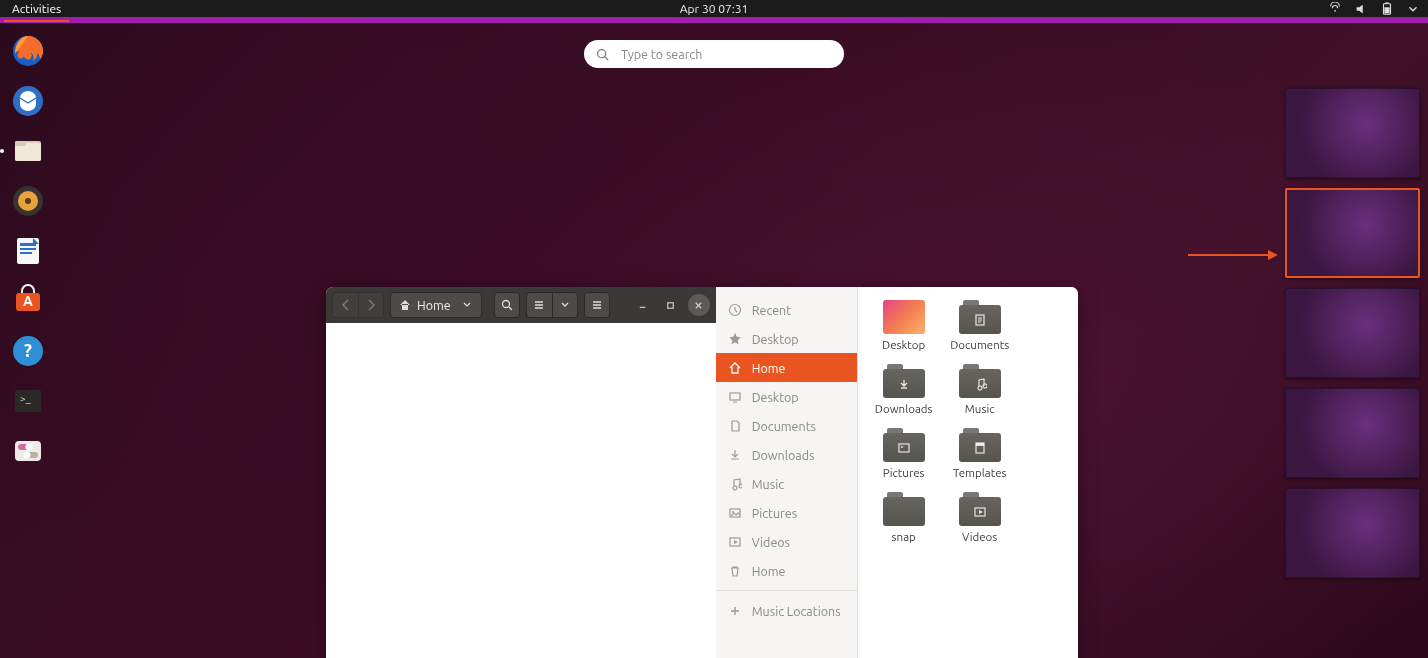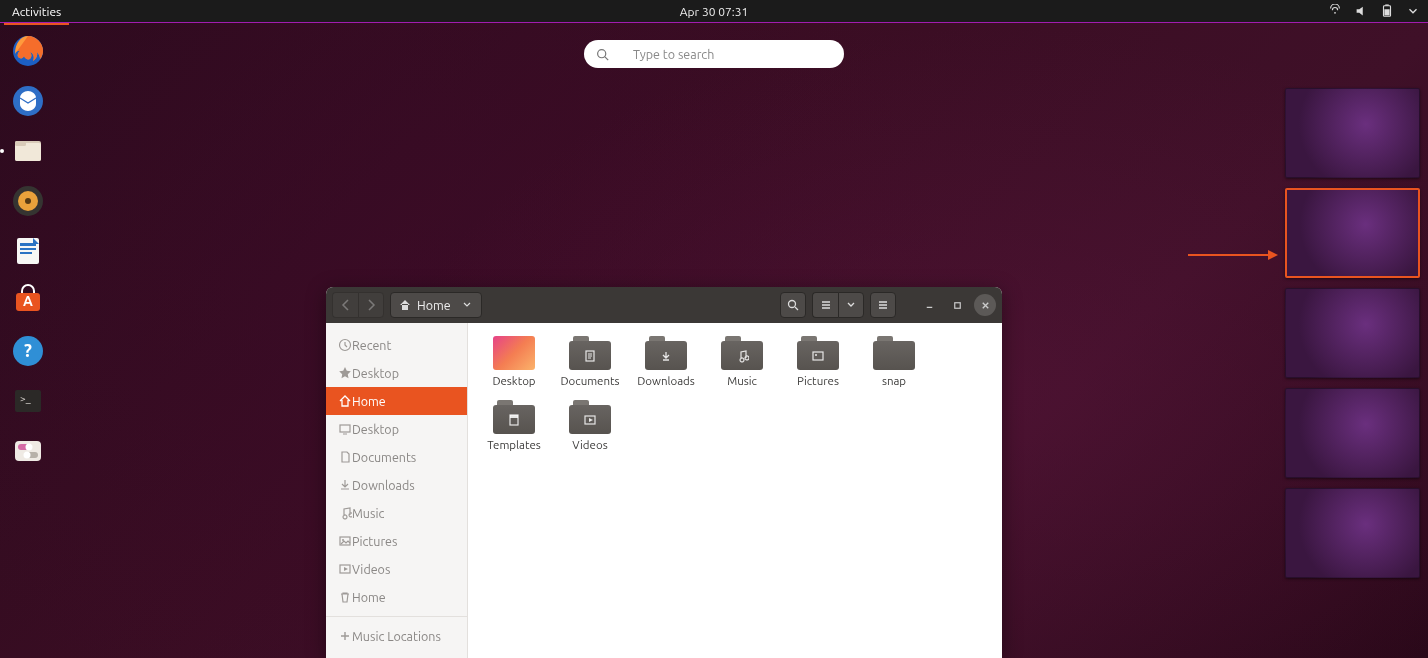--- a/index.html
+++ b/index.html
@@ -8,66 +8,66 @@
 
 .desktop-bg {
   position:absolute; left:0; top:0; right:0; bottom:0;
   background:
     radial-gradient(ellipse 60% 80% at 70% 60%, rgba(90,20,60,.45), transparent 70%),
     radial-gradient(circle at 30% 45%, rgba(60,10,40,.6), transparent 50%),
     linear-gradient(135deg,#2b0a1d 0%, #3a0d23 40%, #3f1028 70%, #2a0819 100%);
 }
 
 
-.panel { position:absolute; top:0; left:0; right:0; height:23px; background:#1b1b1b; border-bottom:1px solid #a21caf; color:#ddd; display:flex; align-items:center; padding:0 8px; font-size:12px; z-index:50; }
+.panel { position:absolute; top:0; left:0; right:0; height:23px; background:#1b1b1b; border-bottom:6px solid #a21caf; color:#ddd; display:flex; align-items:center; padding:0 8px; font-size:12px; z-index:50; }
 .panel .activities { color:#fff; padding:2px 4px; position:relative; }
 .panel .activities::after { content:""; position:absolute; left:-4px; right:-4px; bottom:-5px; height:2px; background:#e95420; }
 .panel .clock { position:absolute; left:50%; transform:translateX(-50%); color:#eee; }
 .panel .tray { margin-left:auto; display:flex; gap:12px; align-items:center; }
 .panel .tray svg { width:14px; height:14px; fill:#ddd; }
 
 
-.search-pill { position:absolute; top:40px; left:50%; transform:translateX(-50%); width:260px; height:28px; background:#fff; border-radius:14px; display:flex; align-items:center; padding:0 12px; gap:24px; z-index:30; }
+.search-pill { position:absolute; top:40px; left:50%; transform:translateX(-50%); width:260px; height:28px; background:#fff; border-radius:14px; display:flex; align-items:center; padding:0 12px; gap:12px; z-index:30; }
 .search-pill svg { width:13px; height:13px; stroke:#777; fill:none; stroke-width:1.5; }
 .search-pill input { border:none; outline:none; font-size:12.5px; color:#333; flex:1; background:transparent; }
 .search-pill input::placeholder { color:#888; }
 
 
 .dock { position:absolute; left:0; top:23px; bottom:0; width:55px; display:flex; flex-direction:column; align-items:center; padding-top:10px; gap:14px; z-index:40; }
 .dock-item { width:36px; height:36px; border-radius:8px; display:flex; align-items:center; justify-content:center; cursor:pointer; position:relative; }
 .dock-item.running::before { content:""; position:absolute; left:-10px; top:50%; transform:translateY(-50%); width:4px; height:4px; background:#fff; border-radius:50%; }
 
 
 .ws-switcher { position:absolute; right:8px; top:88px; width:135px; display:flex; flex-direction:column; gap:10px; z-index:35; }
 .ws-thumb { height:90px; border-radius:2px; background:radial-gradient(circle at 60% 40%, #6a2f7e, #3a1640 70%); border:1px solid rgba(0,0,0,.3); cursor:pointer; box-shadow:0 1px 3px rgba(0,0,0,.5); }
 .ws-thumb.active { border:2px solid #e95420; }
 
 
 .arrow-anno { position:absolute; right:150px; top:247px; z-index:36; }
 .arrow-anno svg { width:90px; height:16px; }
 
 
-.naut { position:absolute; left:326px; top:287px; width:676px; height:371px; background:#fff; border-radius:7px 7px 0 0; box-shadow:0 4px 20px rgba(0,0,0,.4); overflow:hidden; z-index:25; display:flex; flex-direction:column; }
+.naut { position:absolute; left:326px; top:287px; width:752px; height:371px; background:#fff; border-radius:7px 7px 0 0; box-shadow:0 4px 20px rgba(0,0,0,.4); overflow:hidden; z-index:25; display:flex; flex-direction:row; }
 .naut-header { height:36px; background:#3b3836; display:flex; align-items:center; padding:0 6px; gap:6px; }
 .hbtn { height:26px; min-width:26px; background:#4d4a48; border:1px solid #2b2927; border-radius:4px; display:flex; align-items:center; justify-content:center; cursor:pointer; }
 .hbtn.disabled { opacity:.4; cursor:default; }
 .hbtn svg { width:12px; height:12px; fill:#ddd; }
 .hgroup { display:flex; }
 .hgroup .hbtn:first-child { border-radius:4px 0 0 4px; border-right:none; }
 .hgroup .hbtn:last-child { border-radius:0 4px 4px 0; }
 .path-bar { display:flex; align-items:center; height:26px; background:#4d4a48; border:1px solid #2b2927; border-radius:4px; padding:0 8px; gap:6px; color:#eee; font-size:12.5px; }
 .path-bar svg { width:12px; height:12px; fill:#ddd; }
 .naut-spacer { flex:1; }
 .wbtn { width:22px; height:22px; border-radius:50%; display:flex; align-items:center; justify-content:center; cursor:pointer; }
 .wbtn svg { width:11px; height:11px; fill:#ccc; stroke:#ccc; }
 .wbtn.close { background:#5c5957; }
 
 .naut-body { flex:1; display:flex; min-height:0; }
 .naut-side { width:142px; background:#f6f5f4; border-right:1px solid #e3e0dd; padding:8px 0; font-size:12.5px; color:#888; display:flex; flex-direction:column; }
-.side-item { height:29px; display:flex; align-items:center; padding:0 12px; cursor:pointer; color:#8a8785; }
+.side-item { height:29px; display:flex; align-items:center; gap:10px; padding:0 12px; cursor:pointer; color:#8a8785; }
 .side-item.active { background:#e95420; color:#fff; }
 .side-item.active svg { fill:#fff; stroke:#fff; }
 .side-item svg { width:14px; height:14px; fill:#9e9a97; }
 .side-sep { height:1px; background:#e3e0dd; margin:5px 0; }
 
 .naut-main { flex:1; background:#fff; padding:10px 8px; display:flex; flex-wrap:wrap; align-content:flex-start; gap:2px 0; }
 .folder-cell { width:76px; display:flex; flex-direction:column; align-items:center; gap:4px; padding:3px 0 8px; cursor:pointer; }
 .folder-cell .ficon { width:42px; height:34px; position:relative; }
 .folder-cell .ficon .tab { position:absolute; top:0; left:4px; width:16px; height:6px; border-radius:2px 2px 0 0; }
 .folder-cell .ficon .body { position:absolute; top:5px; left:0; right:0; bottom:0; border-radius:3px; display:flex; align-items:center; justify-content:center; }
@@ -387,39 +387,39 @@
                 <rect x="2" y="3" width="10" height="8" fill="none" stroke="rgba(255,255,255,.85)" stroke-width="1.2"></rect>
                 <circle cx="5" cy="6" r="1" fill="rgba(255,255,255,.85)"></circle>
               </svg>
             </div>
           </div>
           <div class="flabel">Pictures</div>
         </div>
         <div class="folder-cell ">
           <div class="ficon grey">
             <div class="tab"></div>
-            <div class="body"></div>
-          </div>
-          <div class="flabel">snap</div>
-        </div>
-        <div class="folder-cell ">
-          <div class="ficon grey">
-            <div class="tab"></div>
             <div class="body">
               <svg viewBox="0 0 14 14">
                 <rect x="3" y="2" width="8" height="10" fill="none" stroke="rgba(255,255,255,.85)" stroke-width="1.2"></rect>
                 <rect x="3" y="2" width="8" height="3" fill="rgba(255,255,255,.85)"></rect>
               </svg>
             </div>
           </div>
           <div class="flabel">Templates</div>
         </div>
         <div class="folder-cell ">
           <div class="ficon grey">
             <div class="tab"></div>
+            <div class="body"></div>
+          </div>
+          <div class="flabel">snap</div>
+        </div>
+        <div class="folder-cell ">
+          <div class="ficon grey">
+            <div class="tab"></div>
             <div class="body">
               <svg viewBox="0 0 14 14">
                 <rect x="2" y="3" width="10" height="8" fill="none" stroke="rgba(255,255,255,.85)" stroke-width="1.2"></rect>
                 <path d="M6 5l4 2-4 2z" fill="rgba(255,255,255,.85)"></path>
               </svg>
             </div>
           </div>
           <div class="flabel">Videos</div>
         </div>
       </div>

